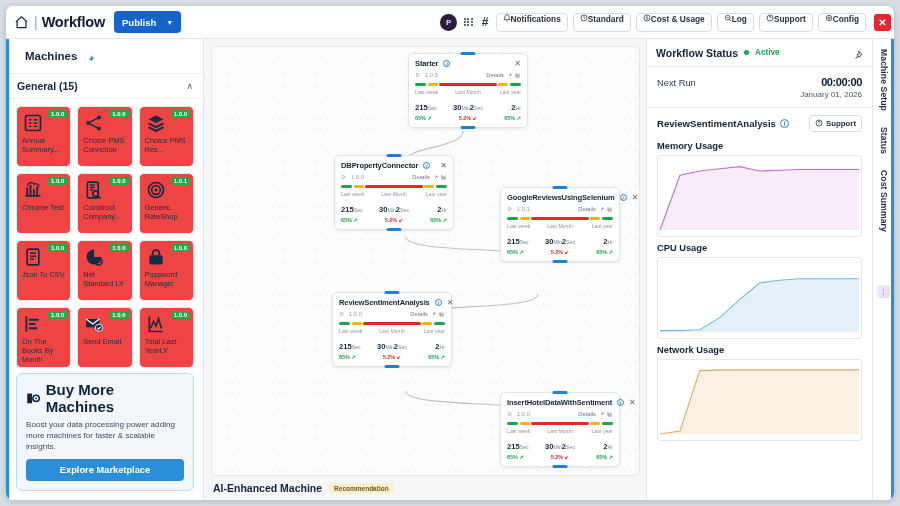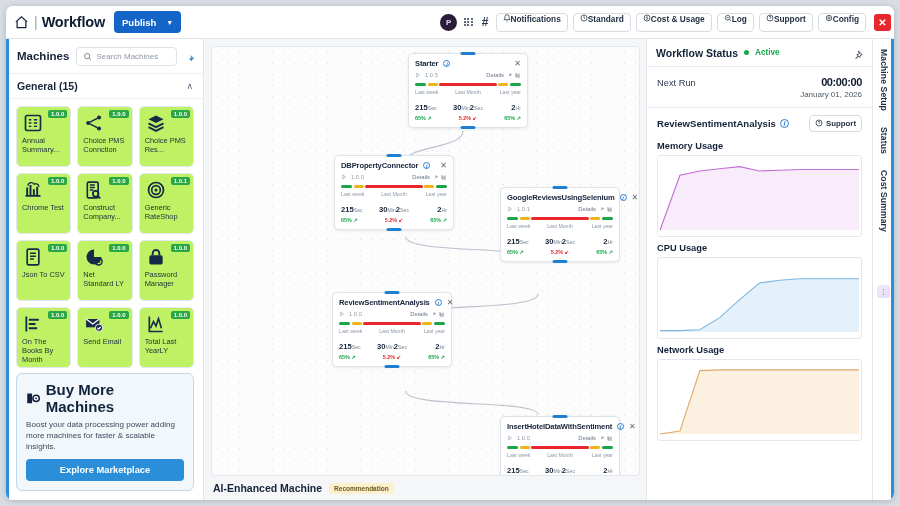--- a/index.html
+++ b/index.html
@@ -79,21 +79,21 @@
   
   .sidebar {
     width: 198px; flex: 0 0 198px; background: #fff;
     border-right: 1px solid #e3e7ec;
     display: flex; flex-direction: column; min-height: 0;
     position: relative;
   }
   .sb-accent { position:absolute; left:0; top:0; bottom:0; width:3px; background:#2a8fd8; }
   .sb-head {
     height: 34px; display: flex; align-items: center; gap: 7px;
-    padding: 0 8px 0 11px; flex: 0 0 34px;
+    padding: 0 8px 0 11px; flex: 0 0 34px; margin-left: 8px;
   }
   .sb-title { font-size: 11.5px; font-weight: 700; color: #15243a; }
   .search-box {
     flex: 1; height: 19px; border: 1px solid #dde2e8; border-radius: 4px;
     display: flex; align-items: center; gap: 4px; padding: 0 6px; background: #fff;
   }
   .search-box .ph { font-size: 8px; color: #8d98a5; }
   .pin-ico { color: #2a8fd8; width: 11px; height: 11px; flex:0 0 auto; }
   .sb-sub {
     height: 26px; display: flex; align-items: center; justify-content: space-between;
@@ -102,21 +102,21 @@
   }
   .sb-sub .g { font-size: 10.5px; font-weight: 700; color: #16253b; }
   .sb-sub .cv { color: #5a6b7e; font-size: 9px; }
   .mgrid {
     flex: 1; overflow: hidden;
     display: grid; grid-template-columns: repeat(3, 1fr);
     gap: 6px; padding: 7px 9px 5px 10px;
     align-content: start;
   }
   .mcard {
-    background: #bef264; border: 1px solid #e4e8ed; border-radius: 5px;
+    background: #ef4444; border: 1px solid #e4e8ed; border-radius: 5px;
     height: 61px; padding: 5px 5px 17px 5px; position: relative;
     display: flex; flex-direction: column; cursor: pointer;
   }
   .mcard .ver {
     position: absolute; top: 3px; right: 3px;
     background: #2aa745; color: #fff; font-size: 6px; font-weight: 700;
     border-radius: 2px; padding: 1px 3px;
   }
   .mcard .mi { width: 20px; height: 20px; color: #152a46; margin: 1px 0 3px 1px; }
   .mcard .mname {
@@ -356,29 +356,20 @@
     </div>
   </div>
 
   <div class="body">
 
     <div class="sidebar">
       <div class="sb-accent"></div>
 
       <div class="sb-head">
         <span class="sb-title">Machines</span>
-        <div class="search-box">
-          <span>
-            <svg width="9" height="9" viewBox="0 0 24 24" fill="none" stroke="#7a8795" stroke-width="2.6">
-                <circle cx="11" cy="11" r="7"></circle>
-                <path d="M16.5 16.5L21 21"></path>
-              </svg>
-          </span>
-          <span class="ph">Search Machines</span>
-        </div>
         <span class="pin-ico">
           <svg viewBox="0 0 24 24" fill="currentColor">
               <path d="M14 2l8 8-3 1-2 5-3-3-5 5 5-5-3-3 5-2z"></path>
             </svg>
         </span>
       </div>
 
       <div class="sb-sub">
         <span class="g">General (15)</span>
         <span class="cv">∧</span>
@@ -682,21 +673,21 @@
                 <i class="r" style="flex:5.6"></i>
                 <i class="y" style="flex:1"></i>
                 <i class="g" style="flex:1.1"></i>
               </div>
               <div class="stats">
                 <div class="stat"><span class="s-l">Last week</span><span class="s-v">215<em>Sec</em></span><div class="s-p up">65% ↗</div></div>
                 <div class="stat c"><span class="s-l">Last Month</span><span class="s-v">30<em>Min</em>2<em>Sec</em></span><div class="s-p dn">5.2% ↙</div></div>
                 <div class="stat r"><span class="s-l">Last year</span><span class="s-v">2<em>Hr</em></span><div class="s-p up">65% ↗</div></div>
               </div>
             </div>
-            <div class="node" style="left: 288px; top: 345px; margin-top: 24px;">
+            <div class="node" style="left: 288px; top: 345px;">
               <span class="port top"></span>
               <span class="port bot"></span>
               <div class="n-head">
                 <span class="n-title">InsertHotelDataWithSentiment</span>
                 <span class="n-info">i</span>
                 <span class="n-x">✕</span>
               </div>
               <div class="n-meta">
                 <span class="ic"><svg viewBox="0 0 24 24" width="6" height="6" fill="none" stroke="#93a0ae" stroke-width="2.6">
                     <path d="M7 4l11 8-11 8z"></path>

